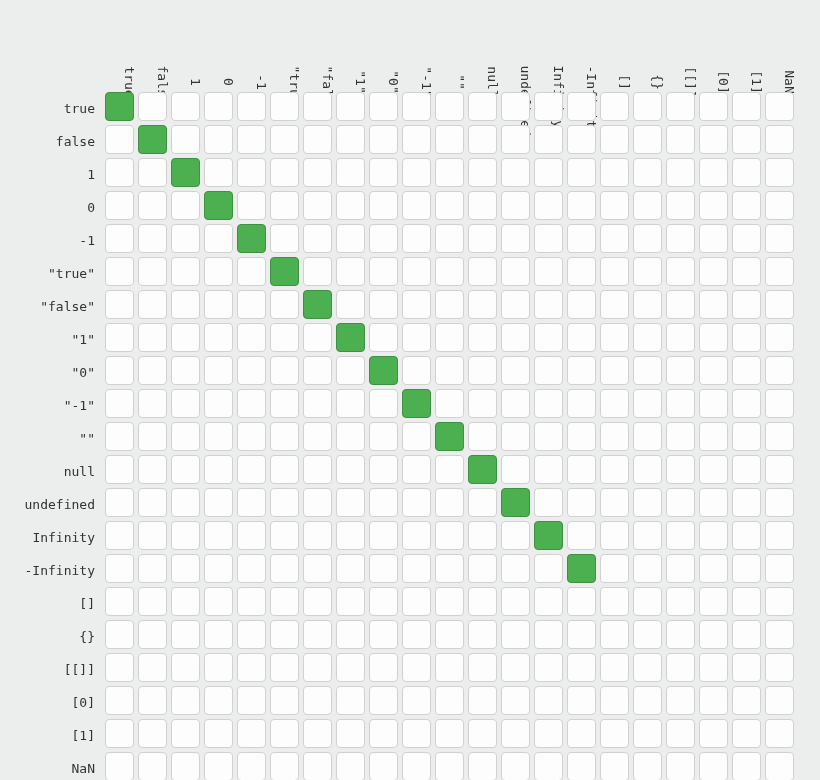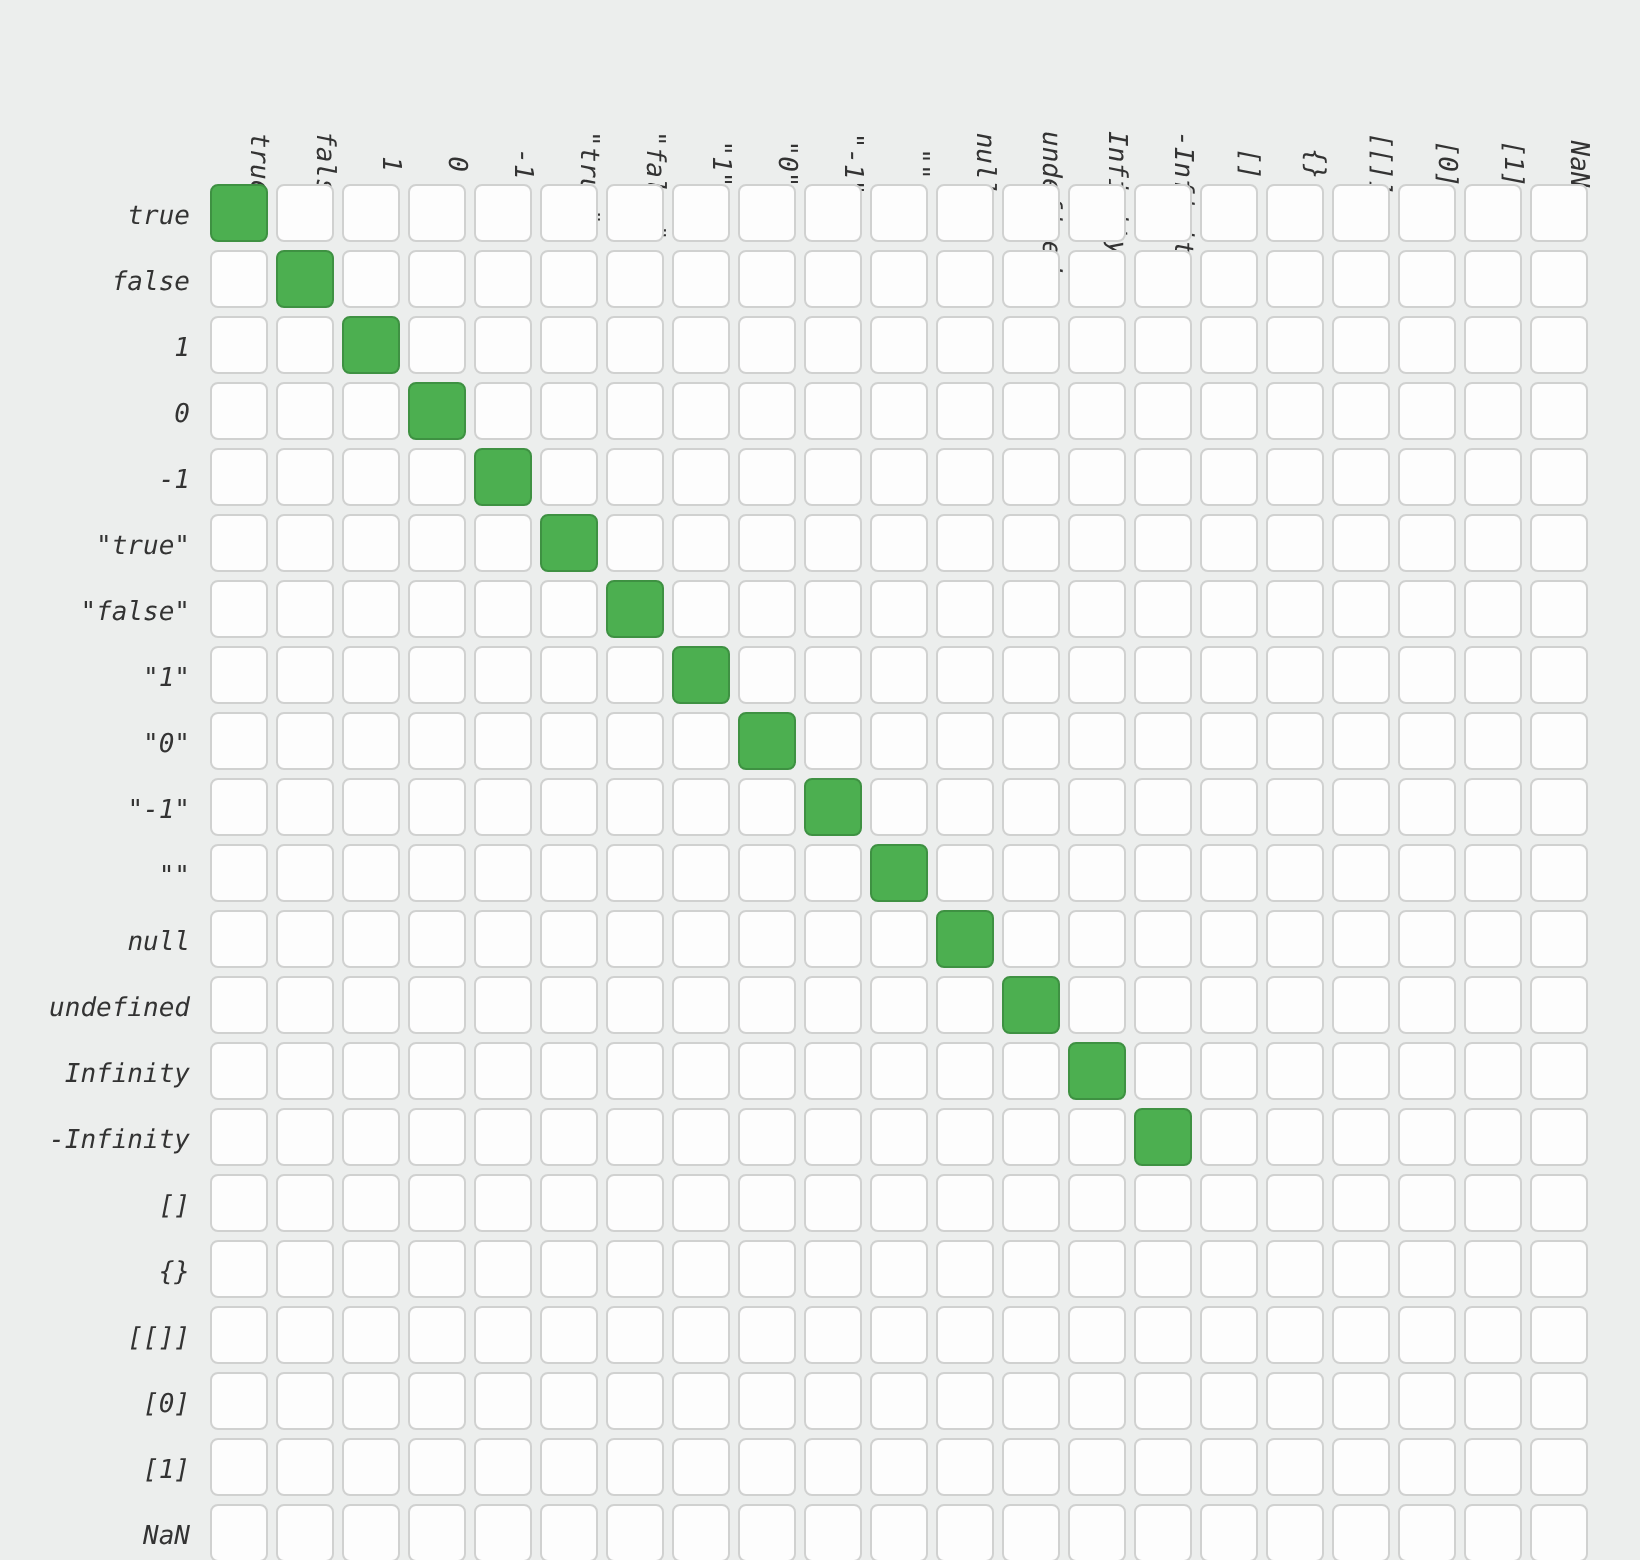--- a/index.html
+++ b/index.html
@@ -9,21 +9,20 @@
     font-family: Consolas, "Lucida Console", Monaco, monospace;
     font-size: 13px;
     color: #333;
   }
   .stage {
     position: relative;
     width: 820px;
     height: 780px;
     background: #eceeed;
     overflow: hidden;
-    font-style: italic;
   }
   .col-headers {
     position: absolute;
     top: 0;
     left: 105px;
     height: 92px;
     width: 700px;
   }
   .col-headers .ch {
     position: absolute;

